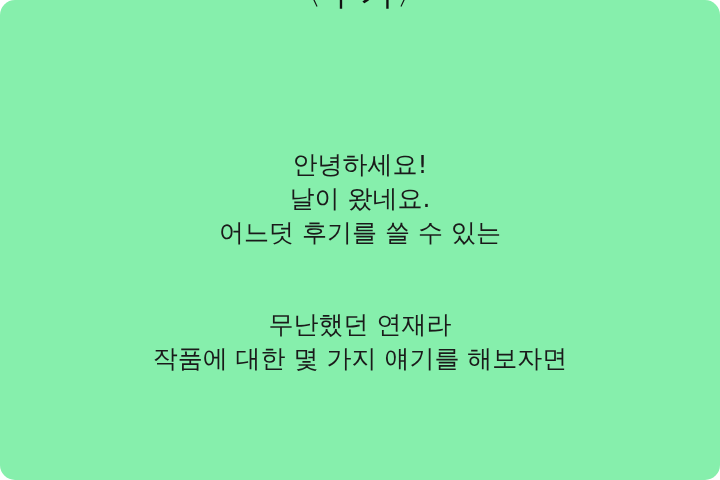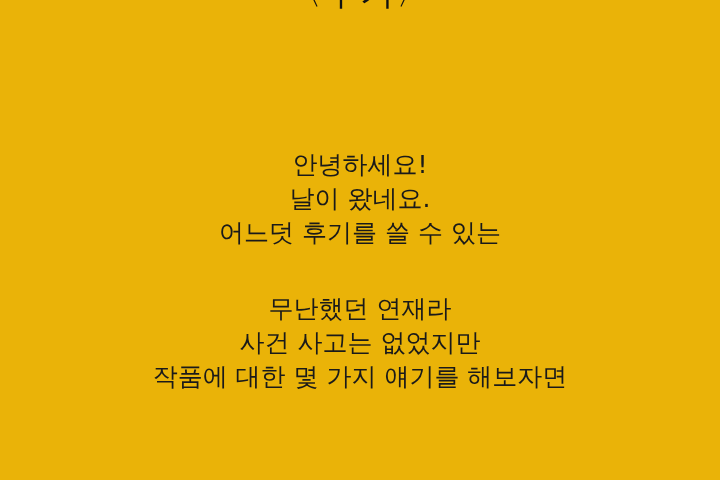--- a/index.html
+++ b/index.html
@@ -11,21 +11,22 @@
     height: 480px;
     background: #ffffff;
     font-family: "DejaVu Sans", "Liberation Sans", sans-serif;
     color: #000000;
     overflow: hidden;
   }
   .page {
     position: relative;
     width: 720px;
     height: 480px;
-    background: #eab308;
+    background: #86efac;
+    border-radius: 15px;
   }
   .title-clip {
     position: absolute;
     top: -26px;
     left: 0;
     width: 720px;
     height: 36px;
     overflow: hidden;
     text-align: center;
   }
@@ -36,21 +37,21 @@
     white-space: nowrap;
     color: #111111;
   }
   .body-block {
     position: absolute;
     left: 0;
     width: 720px;
     text-align: center;
   }
   .block-a { top: 148px; }
-  .block-b { top: 292px; text-align: center; }
+  .block-b { top: 308px; text-align: center; }
   .line {
     font-size: 25px;
     line-height: 34px;
     color: #1a1a1a;
     white-space: nowrap;
   }
 </style>
 </head>
 <body>
 
@@ -61,17 +62,16 @@
   </div>
 
   <div class="body-block block-a">
     <div class="line">안녕하세요!</div>
     <div class="line">날이 왔네요.</div>
     <div class="line">어느덧 후기를 쓸 수 있는</div>
   </div>
 
   <div class="body-block block-b">
     <div class="line">무난했던 연재라</div>
-    <div class="line">사건 사고는 없었지만</div>
     <div class="line">작품에 대한 몇 가지 얘기를 해보자면</div>
   </div>
 
 </div>
 
 </body></html>

